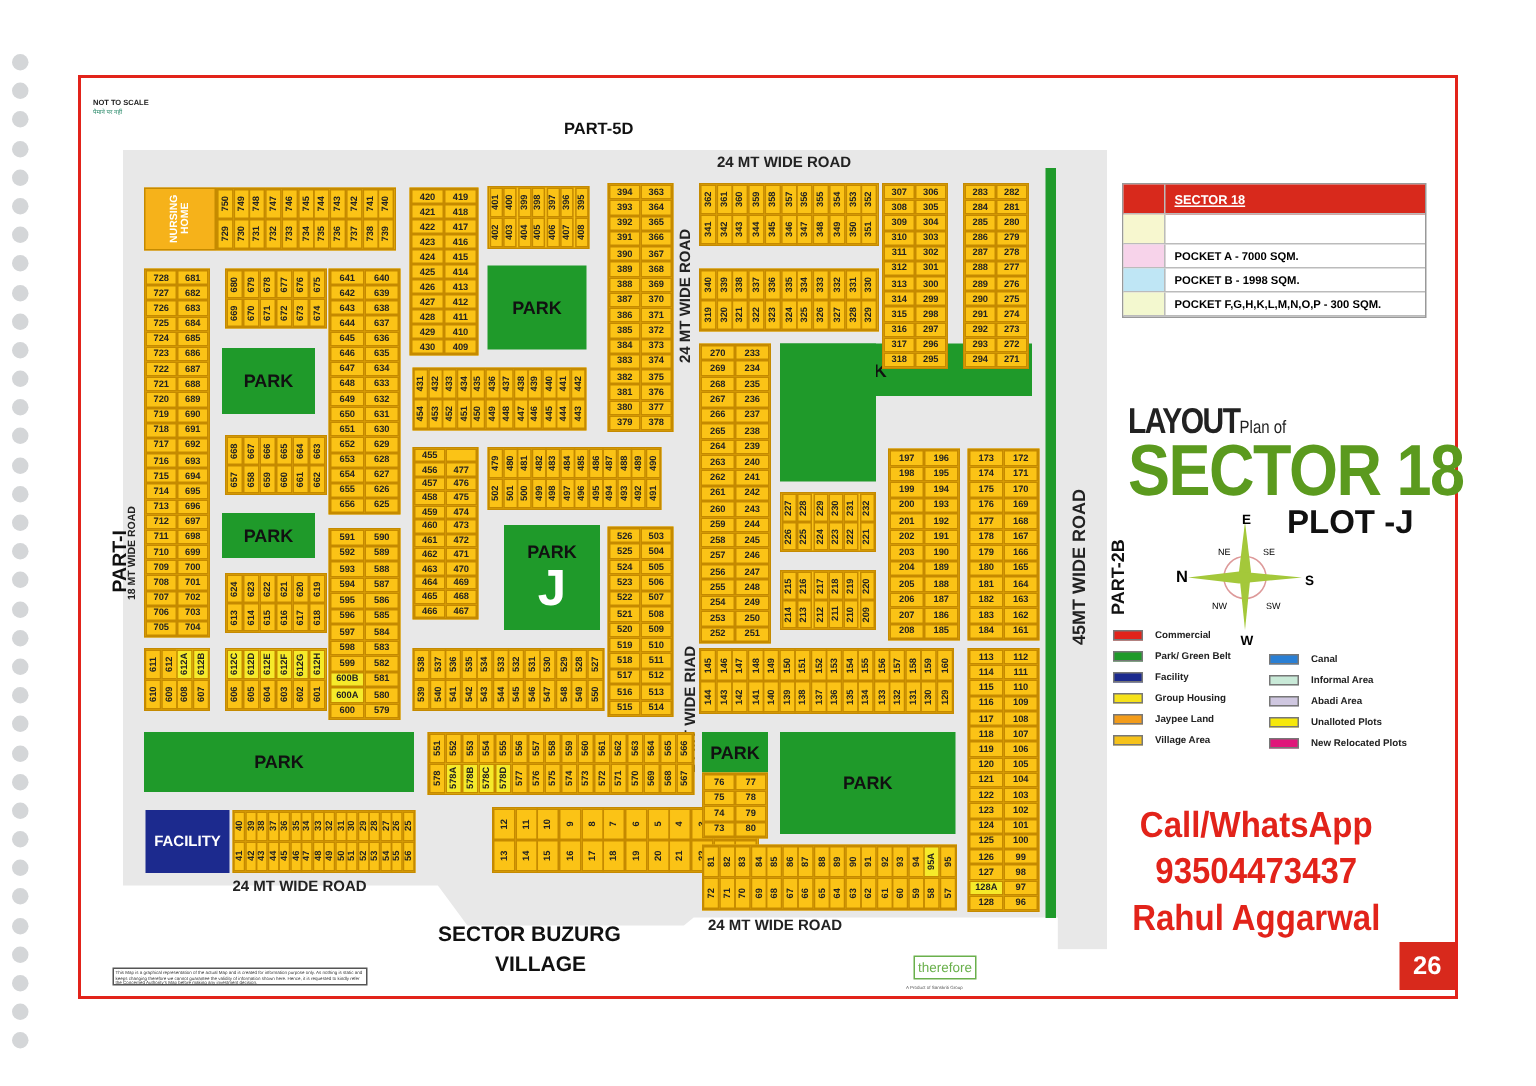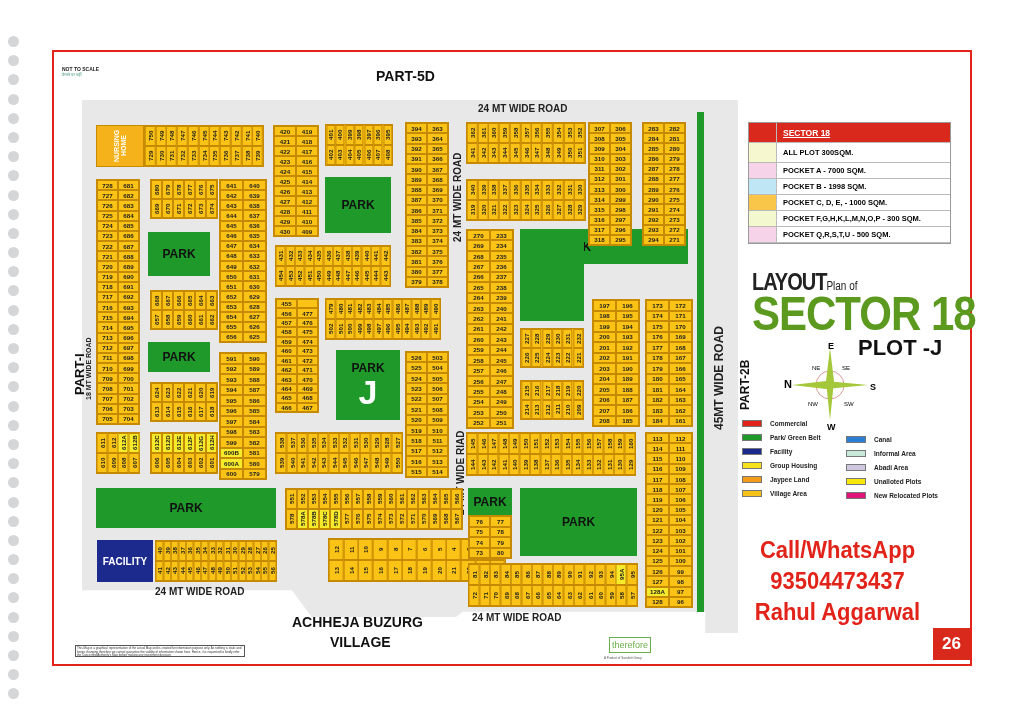--- a/index.html
+++ b/index.html
@@ -81,24 +81,24 @@
     <div class="hole"></div>
     <div class="hole"></div>
   </div>
 <div class="frame"></div>
 <div class="nts">NOT TO SCALE</div>
 <div class="nts2">पैमाने पर नहीं</div>
 
 <div class="site"></div>
 <div class="greenroad"></div>
 
-<div class="lbl" style="left:376px;top:68px;font-size:14px">PART-5D</div>
+<div class="lbl" style="left:376px;top:80px;font-size:11px">PART-5D</div>
 <div class="lbl vert" style="left:72px;top:395px;font-size:13px">PART-I</div>
 <div class="lbl vert" style="left:738px;top:410px;font-size:12px">PART-2B</div>
-<div class="lbl" style="left:292px;top:614px;font-size:14px">ACHHEJA BUZURG</div>
+<div class="lbl" style="left:292px;top:614px;font-size:14px">SECTOR BUZURG</div>
 <div class="lbl" style="left:330px;top:634px;font-size:14px">VILLAGE</div>
 
 <div class="road" style="left:478px;top:103px">24 MT WIDE ROAD</div>
 <div class="road vert" style="left:85px;top:400px;font-size:7px">18 MT WIDE ROAD</div>
 <div class="road vert" style="left:452px;top:242px">24 MT WIDE ROAD</div>
 <div class="road vert" style="left:455px;top:515px">24 MT WIDE RIAD</div>
 <div class="road vert" style="left:712px;top:430px;font-size:12px">45MT WIDE ROAD</div>
 <div class="road" style="left:155px;top:586px">24 MT WIDE ROAD</div>
 <div class="road" style="left:472px;top:612px">24 MT WIDE ROAD</div>
 
@@ -969,42 +969,33 @@
     </div>
   </div>
 
 <div class="tbl">
   <div class="tr hd">
       <div class="sw"></div>
       <div class="tx">SECTOR 18</div>
     </div>
   <div class="tr" style="height:20px">
       <div class="sw" style="background:#f7f7cf"></div>
-      <div class="tx">ALL PLOT  300SQM.</div>
     </div>
   <div id="tblrows">
       <div class="tr">
         <div class="sw" style="background:#f7d3ea"></div>
         <div class="tx">POCKET A    - 7000 SQM.</div>
       </div>
       <div class="tr">
         <div class="sw" style="background:#bfe6f5"></div>
         <div class="tx">POCKET B    - 1998 SQM.</div>
       </div>
       <div class="tr">
-        <div class="sw" style="background:#f9c64a"></div>
-        <div class="tx">POCKET C, D, E, - 1000 SQM.</div>
-      </div>
-      <div class="tr">
         <div class="sw" style="background:#f3f8cf"></div>
         <div class="tx">POCKET   F,G,H,K,L,M,N,O,P  - 300 SQM.</div>
-      </div>
-      <div class="tr">
-        <div class="sw" style="background:#f7d3ea"></div>
-        <div class="tx">POCKET Q,R,S,T,U   - 500 SQM.</div>
       </div>
     </div>
 </div>
 
 <div class="title1"><span>LAYOUT</span><small>Plan of</small></div>
 <div class="title2">SECTOR 18</div>
 <div class="title3">PLOT -J</div>
 
 <div class="compass">
   <svg width="100" height="90" viewBox="0 0 100 90">

